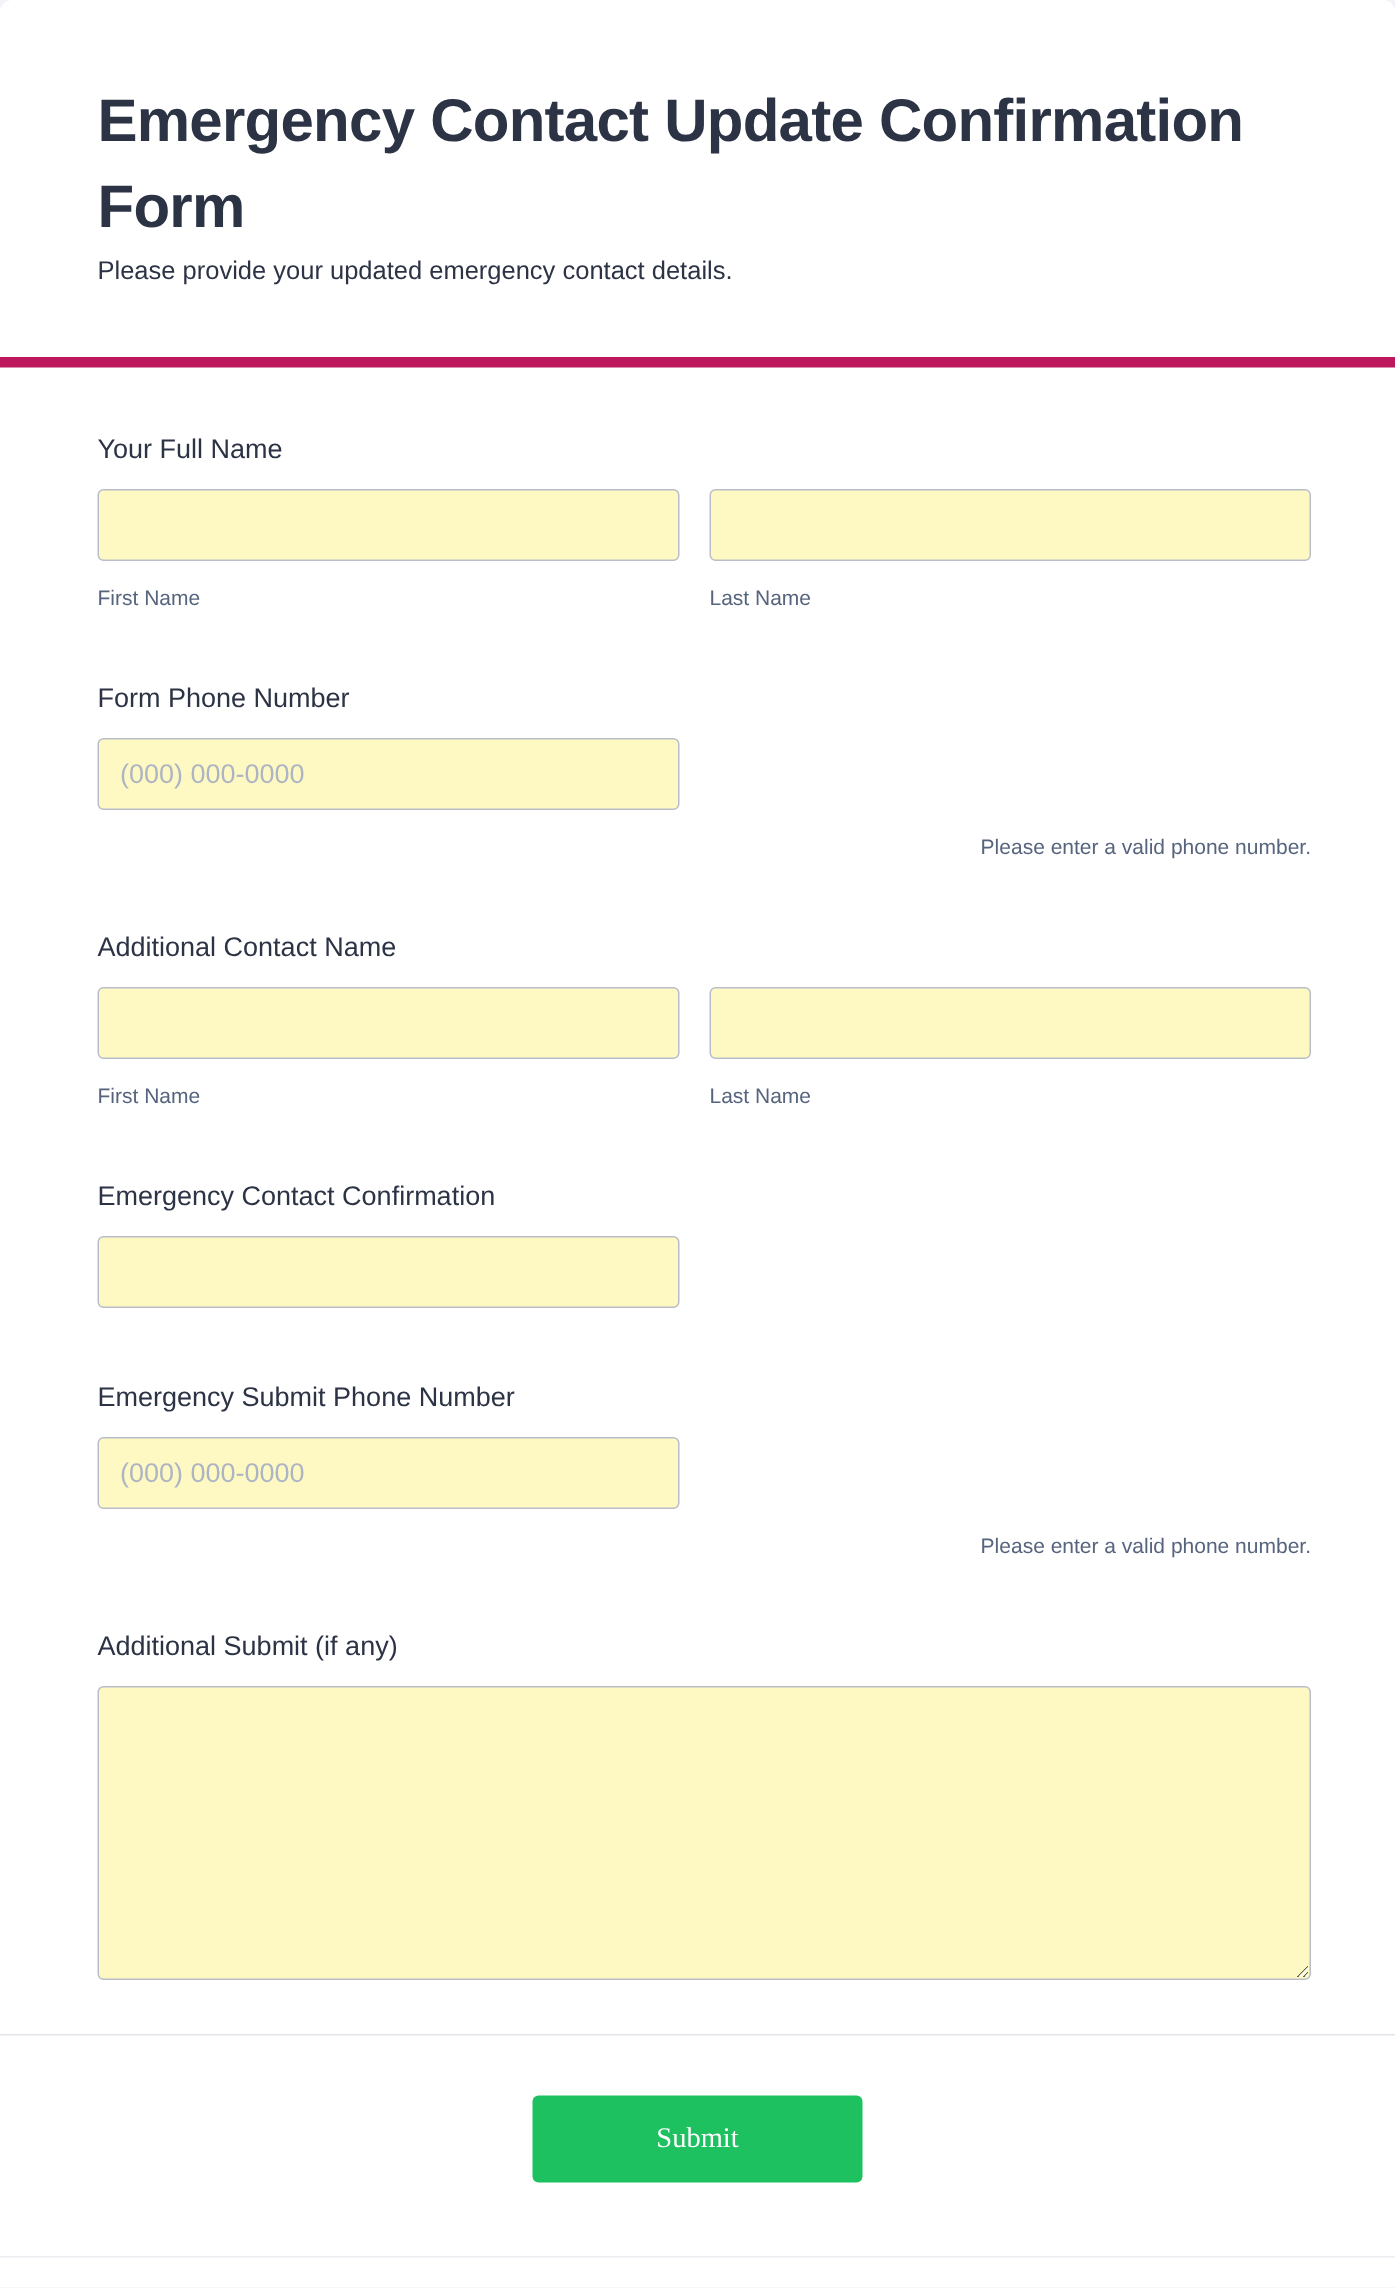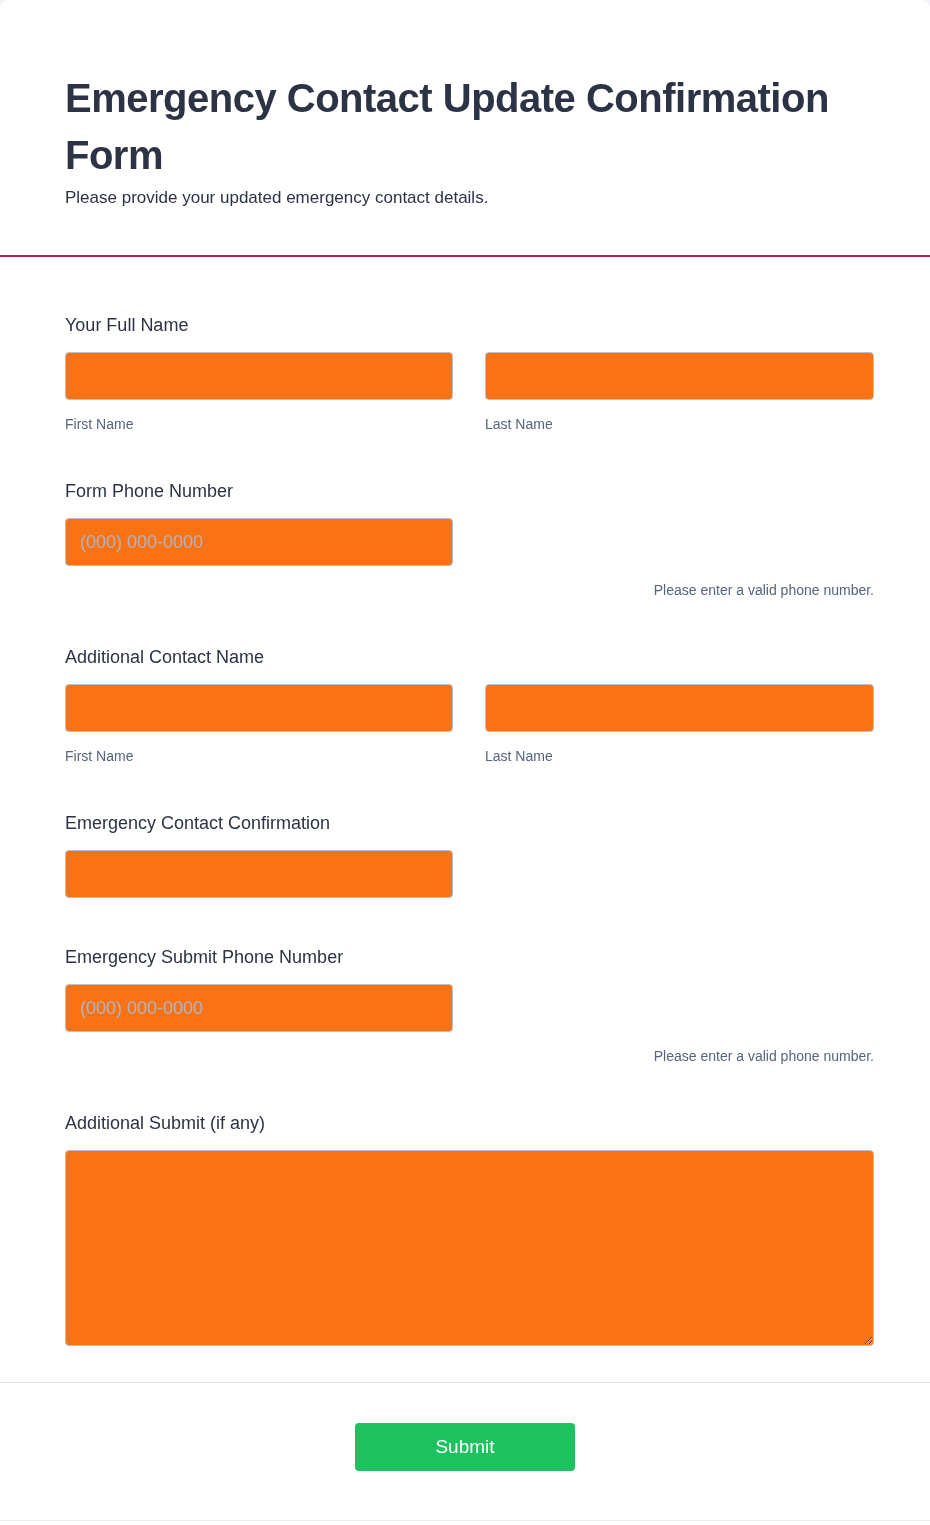--- a/index.html
+++ b/index.html
@@ -12,62 +12,62 @@
     min-height: 1525px;
     margin: 0 auto;
     background: #ffffff;
     border-radius: 8px 8px 0 0;
     overflow: hidden;
     display: flex;
     flex-direction: column;
   }
   
   .form-header {
-    padding: 70px 65px 45px 65px;
-    border-bottom: 2px solid #be185d;
+    padding: 53px 65px 45px 65px;
+    border-bottom: 7px solid #be185d;
   }
   .form-title {
     color: #2c3345;
     font-size: 40px;
     font-weight: 700;
     line-height: 57px;
     letter-spacing: -0.5px;
   }
   .form-subtitle {
     margin-top: 2px;
     color: #2c3345;
     font-size: 17px;
     line-height: 24px;
   }
   
   .form-body {
     padding: 0 56px 0 65px;
     flex: 0 0 auto;
   }
   .question { margin-top: 48px; }
-  .question.first { margin-top: 57px; }
+  .question.first { margin-top: 43px; }
   .q-label {
     display: block;
     color: #2c3345;
     font-size: 18px;
     font-weight: 500;
     line-height: 22px;
     margin-bottom: 16px;
   }
   .two-col {
     display: grid;
     grid-template-columns: 388px 1fr;
-    column-gap: 32px;
+    column-gap: 20px;
   }
   .text-input, .textarea-input {
     width: 100%;
     height: 48px;
     border: 1px solid #b8bdc9;
     border-radius: 4px;
-    background: #f97316;
+    background: #fef9c3;
     font-family: "Liberation Sans", sans-serif;
     font-size: 18px;
     color: #2c3345;
     padding: 0 14px;
     outline: none;
   }
   .text-input::placeholder { color: #aeb5c2; opacity: 1; }
   .narrow { width: 388px; }
   .sublabel {
     margin-top: 16px;
@@ -92,26 +92,26 @@
   .form-footer {
     margin-top: 36px;
     border-top: 1px solid #e3e4ea;
     padding: 40px 0 49px 0;
     text-align: center;
     border-bottom: 1px solid #ececf1;
   }
   .submit-btn {
     display: inline-block;
     min-width: 220px;
-    height: 48px;
+    height: 58px;
     border: none;
     border-radius: 4px;
     background: #1ec160;
     color: #ffffff;
-    font-family: Liberation Sans, sans-serif;
+    font-family: Liberation Serif, serif;
     font-size: 19px;
     font-weight: 500;
     cursor: pointer;
   }
 </style>
 </head>
 <body>
 
 <div class="form-card">
 

